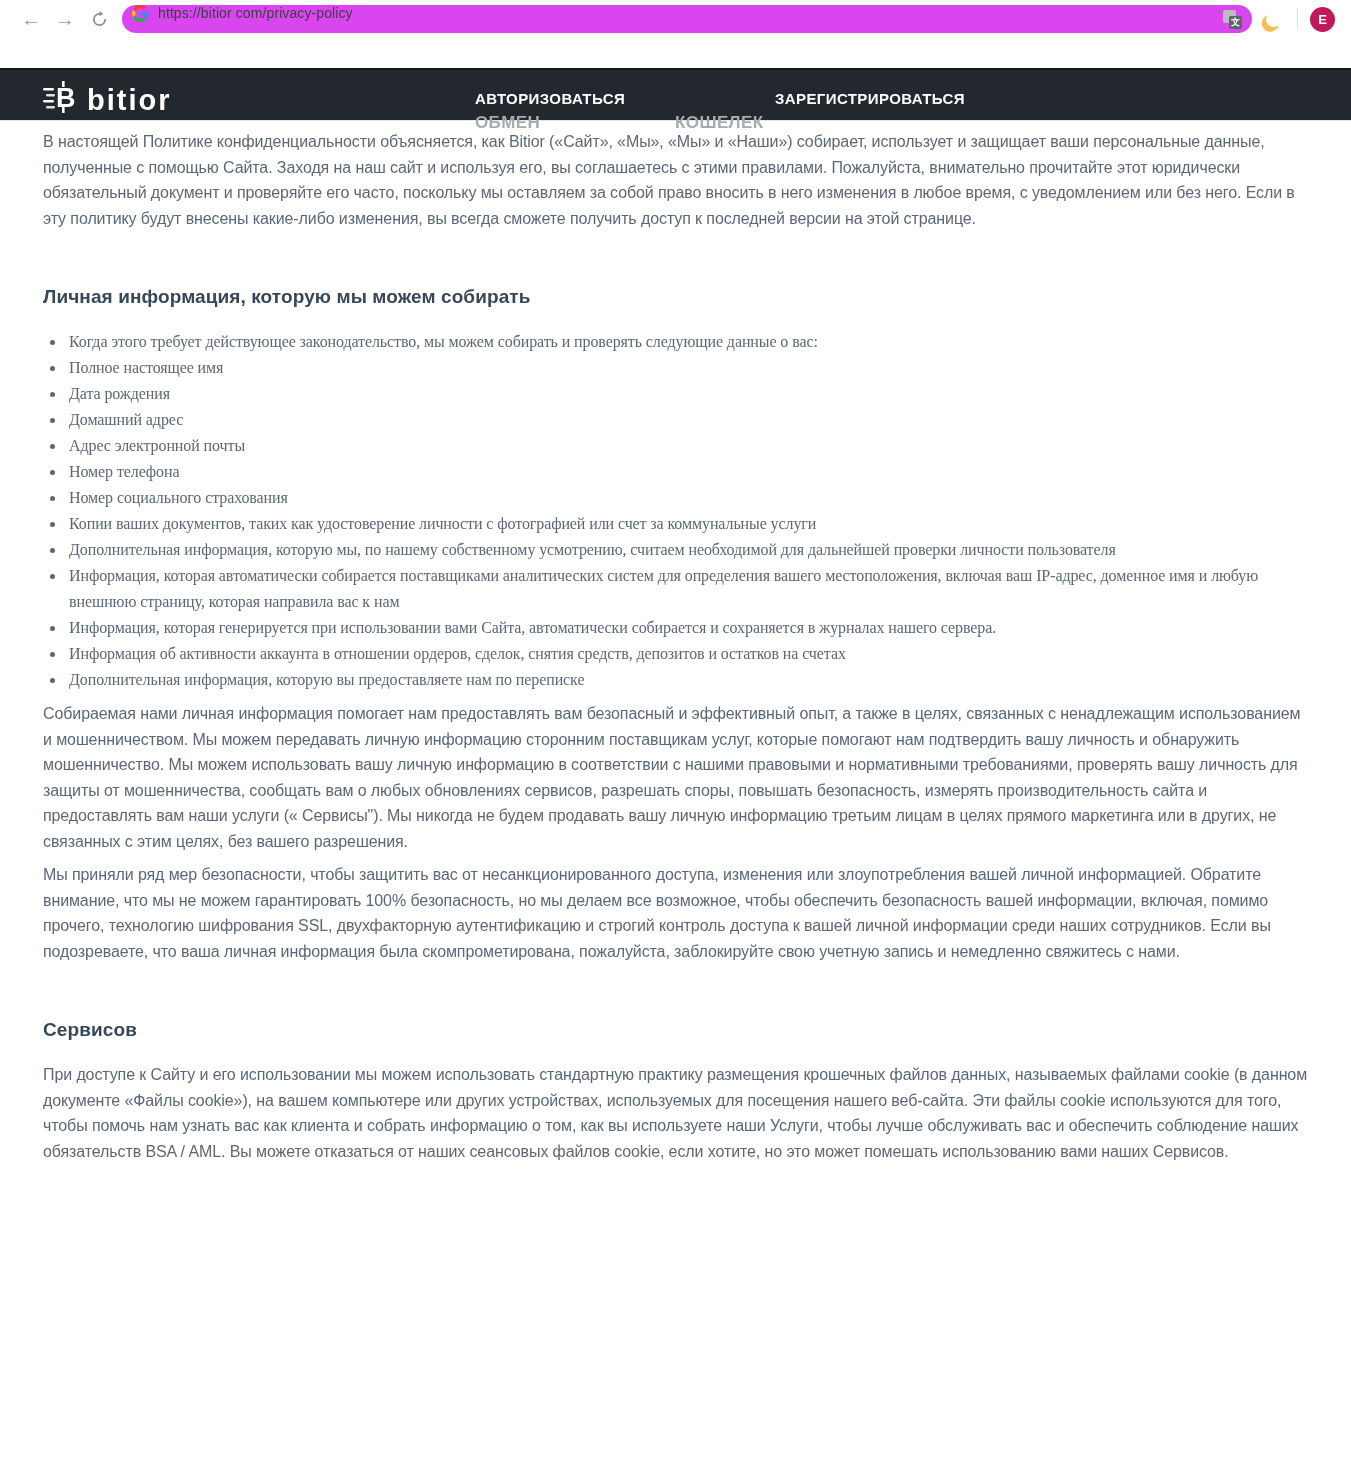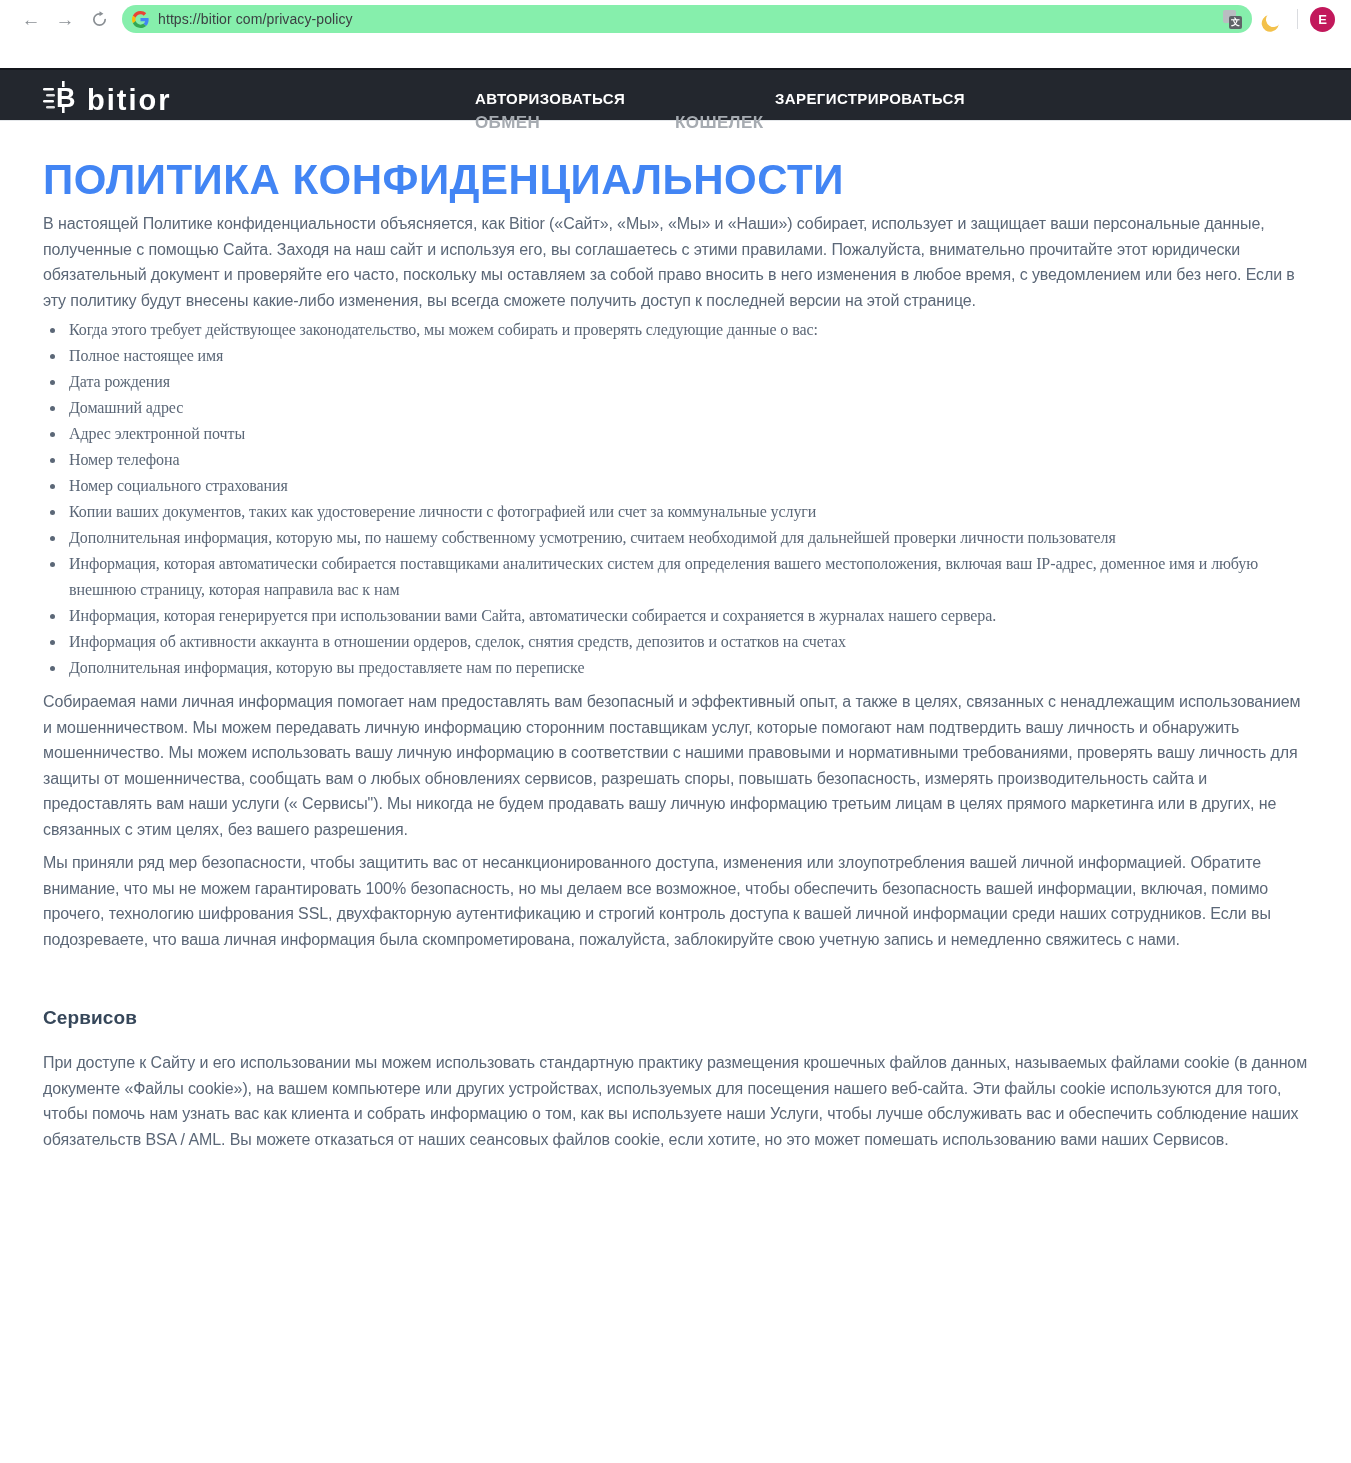--- a/index.html
+++ b/index.html
@@ -14,22 +14,22 @@
   html,body{background:#fff;}
   body{
     width:1351px;height:1463px;position:relative;overflow:hidden;
     font-family:"Liberation Sans","DejaVu Sans",sans-serif;
   }
   
   .chrome{height:38px;width:100%;background:#fff;display:flex;align-items:center;position:relative;}
   .nav-ico{color:#8a8f94;font-size:19px;line-height:1;width:34px;text-align:center;cursor:pointer;flex:0 0 auto;}
   .refresh-svg{width:17px;height:17px;display:block;margin:0 auto;}
   .omnibox{
-    flex:0 0 auto;width:1130px;height:28px;margin-left:6px;background:#86efac;border-radius:14px;
-    display:flex;align-items:center;padding:0 10px;position:relative;
+    flex:0 0 auto;width:1130px;height:28px;margin-left:6px;background:#d946ef;border-radius:14px;
+    display:flex;padding:0 10px;position:relative;
   }
   .g-icon{width:17px;height:17px;flex:0 0 auto;margin-right:9px;}
   .url-text{font-size:14px;color:#3c4043;white-space:nowrap;letter-spacing:.1px;}
   .omni-right{margin-left:auto;display:flex;align-items:center;}
   .translate-ico{position:relative;width:19px;height:19px;flex:0 0 auto;}
   .translate-ico .sq1{position:absolute;left:0;top:0;width:13px;height:13px;background:#b9bdc1;border-radius:2px;}
   .translate-ico .sq2{position:absolute;right:0;bottom:0;width:13px;height:13px;background:#5f6368;border-radius:2px;
     color:#fff;font-size:9px;font-weight:bold;text-align:center;line-height:13px;}
   .ext-area{display:flex;align-items:center;margin-left:14px;}
   .moon{width:15px;height:15px;border-radius:50%;box-shadow:-4px 3px 0 1px #f3c14b;transform:rotate(-12deg);margin-right:16px;}
@@ -108,23 +108,23 @@
     </svg>
     <span class="logo-word">bitior</span>
   </div>
   <span class="hnav-link n0">АВТОРИЗОВАТЬСЯ</span>
   <span class="hnav-link n1">ЗАРЕГИСТРИРОВАТЬСЯ</span>
 </div>
 <span class="subnav-link s0">ОБМЕН</span>
 <span class="subnav-link s1">КОШЕЛЕК</span>
 
 <div class="content">
-  <h1 class="page-title">ПОЛИТИКА КОНФИДЕНЦИАЛЬНОСТИ</h1>
   <div class="sections" id="sections">
       <p>В настоящей Политике конфиденциальности объясняется, как Bitior («Сайт», «Мы», «Мы» и «Наши») собирает, использует и защищает ваши персональные данные, полученные с помощью Сайта. Заходя на наш сайт и используя его, вы соглашаетесь с этими правилами. Пожалуйста, внимательно прочитайте этот юридически обязательный документ и проверяйте его часто, поскольку мы оставляем за собой право вносить в него изменения в любое время, с уведомлением или без него. Если в эту политику будут внесены какие-либо изменения, вы всегда сможете получить доступ к последней версии на этой странице.</p>
+      <h2>Личная информация, которую мы можем собирать</h2>
       <ul>
         <li>Когда этого требует действующее законодательство, мы можем собирать и проверять следующие данные о вас:</li>
         <li>Полное настоящее имя</li>
         <li>Дата рождения</li>
         <li>Домашний адрес</li>
         <li>Адрес электронной почты</li>
         <li>Номер телефона</li>
         <li>Номер социального страхования</li>
         <li>Копии ваших документов, таких как удостоверение личности с фотографией или счет за коммунальные услуги</li>
         <li>Дополнительная информация, которую мы, по нашему собственному усмотрению, считаем необходимой для дальнейшей проверки личности пользователя</li>

